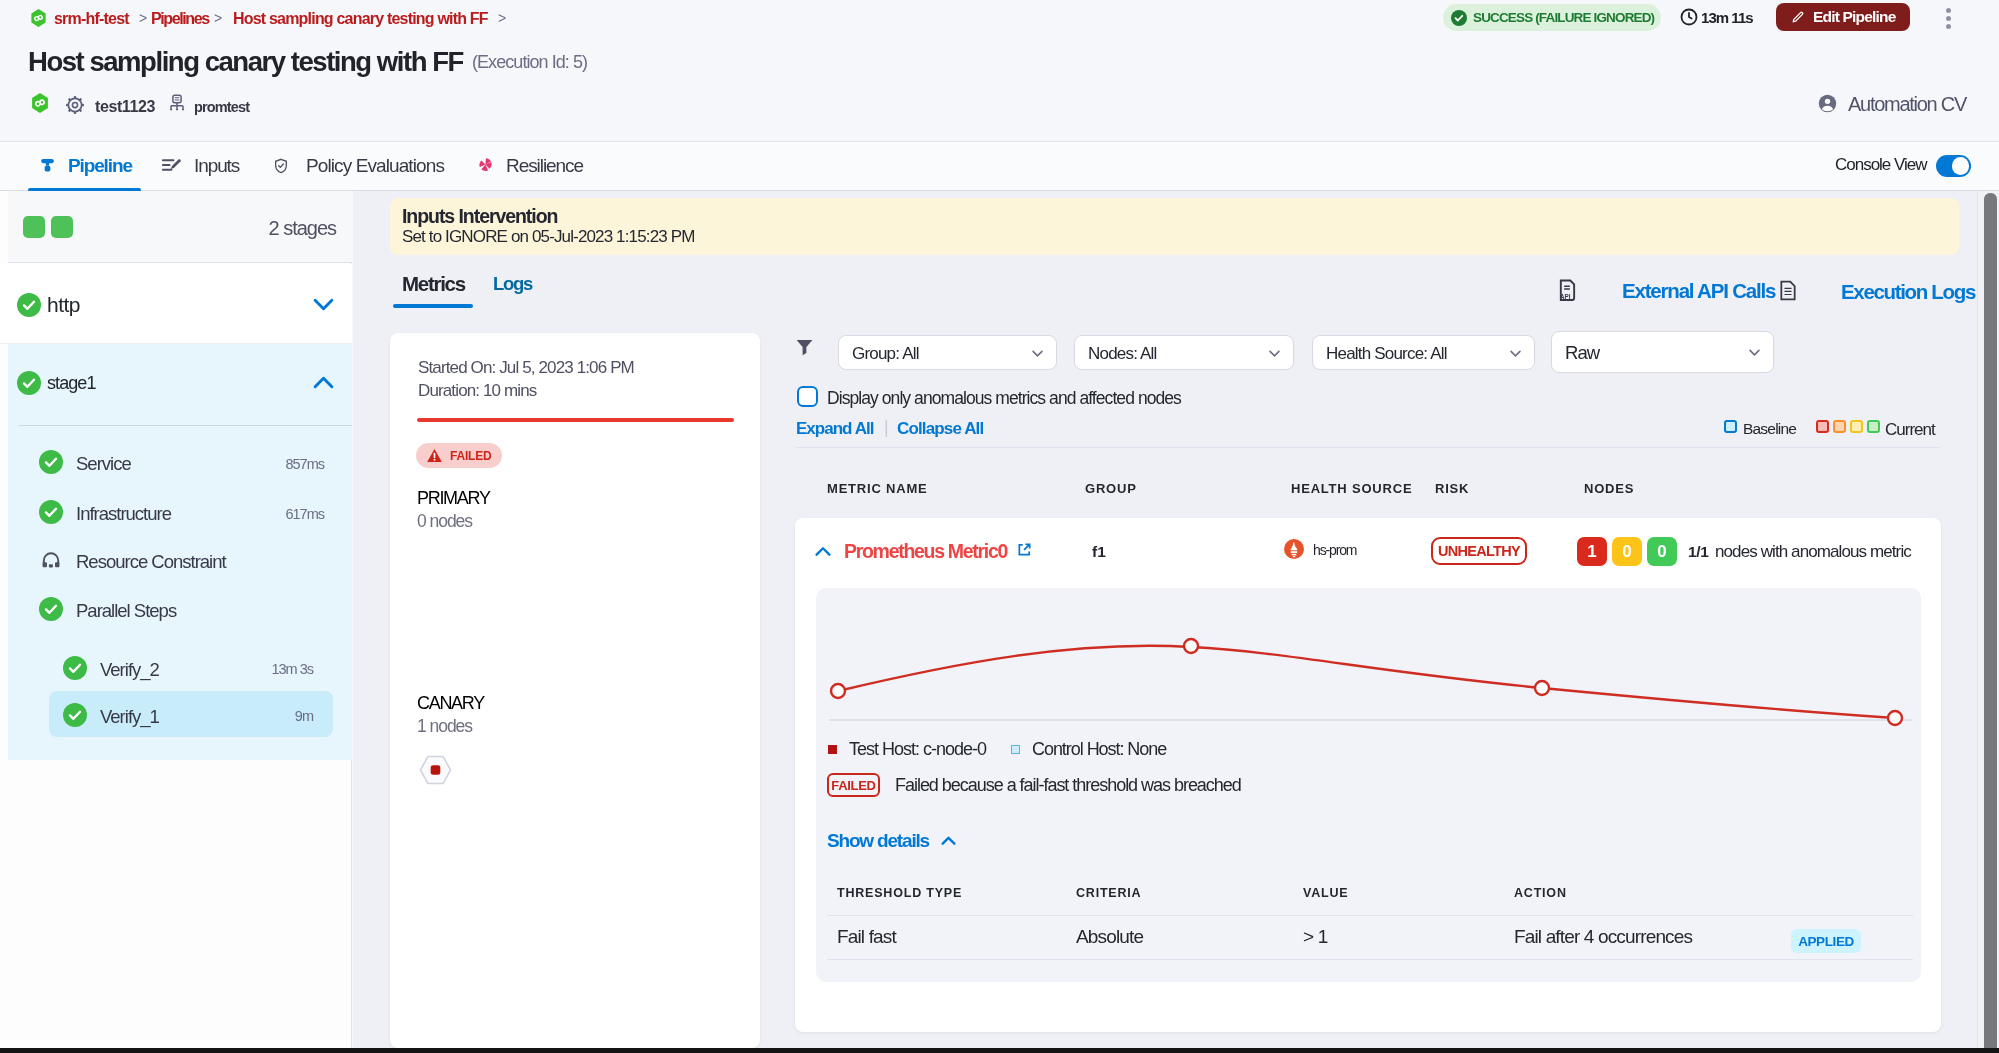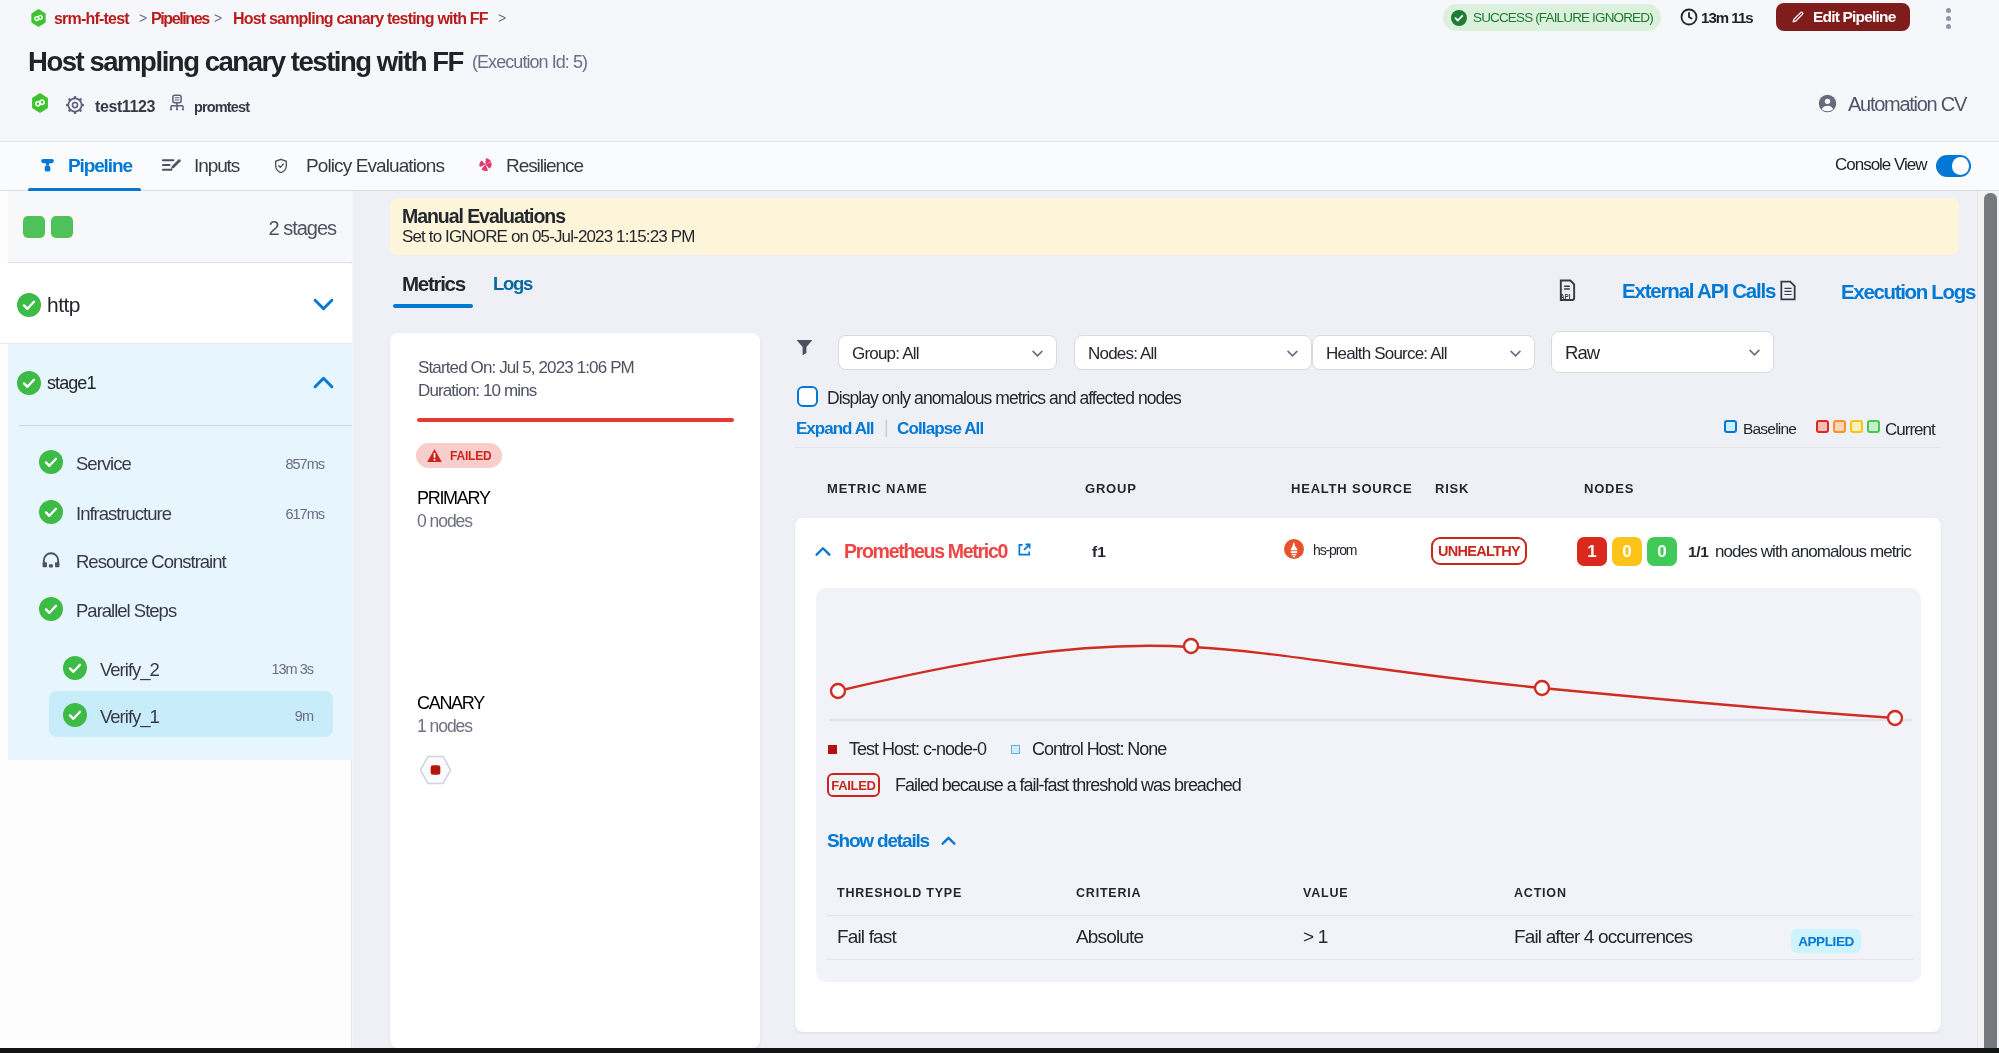--- a/index.html
+++ b/index.html
@@ -10,21 +10,21 @@
 #header { left:0; top:0; width:1999px; height:142px; background:#f6f7fa; border-bottom:1px solid #e0e2ea; }
 #tabbar { left:0; top:142px; width:1999px; height:49px; background:#fafbfd; border-bottom:1px solid #dadce5; }
 #sidebar { left:0; top:191px; width:352px; height:862px; background:#fdfdfe; border-right:1px solid #e3e5ee; }
 #main { left:353px; top:191px; width:1624px; height:862px; background:#eef0f5; }
 .crumb { position:absolute; top:10px; font-size:16px; font-weight:700; color:#b91c1c; letter-spacing:-0.8px; }
 .csep { position:absolute; top:10px; font-size:14px; color:#6b6d85; }
 #title { left:28px; top:46px; font-size:27.5px; font-weight:700; color:#22222a; letter-spacing:-1.46px; }
 #execid { left:472px; top:52px; font-size:18px; color:#6b6d85; letter-spacing:-0.94px; }
 #autocv { left:1848px; top:93px; font-size:20px; color:#51536a; letter-spacing:-1.27px; }
 #pillsuccess { left:1443px; top:4px; width:218px; height:27px; background:#dcf1db; border-radius:14px; }
-#pillsuccess span { color:#1e7b33; font-size:13.5px; font-weight:400; letter-spacing:-0.85px; margin-left:6px; white-space:nowrap; }
+#pillsuccess span { color:#1e7b33; font-size:13.5px; font-weight:700; letter-spacing:-0.85px; margin-left:6px; white-space:nowrap; }
 #duration { left:1701px; top:9px; font-size:15px; font-weight:700; color:#22222a; letter-spacing:-0.96px; }
 #editbtn { left:1776px; top:3px; width:134px; height:28px; background:#7f1d1d; border-radius:8px; color:#fff; font-size:15.5px; font-weight:700; letter-spacing:-0.81px; }
 .kebab { width:5.5px; height:5.5px; border-radius:50%; background:#9093a5; margin:2.6px auto; }
 .tabt { position:absolute; top:155px; font-size:19px; color:#383946; letter-spacing:-1px; }
 #tabline { left:28px; top:188px; width:113px; height:3.5px; background:#0278d5; border-radius:2px; }
 #consoleview { left:1835px; top:155px; font-size:17px; color:#22222a; letter-spacing:-1.01px; }
 #toggle { left:1936px; top:155px; width:35px; height:21.5px; background:#0278d5; border-radius:11px; }
 #toggle::after { content:""; position:absolute; right:2px; top:2px; width:17.5px; height:17.5px; background:#fff; border-radius:50%; }
 #stagesblk { left:8px; top:191px; width:344px; height:72px; background:#f6f8fa; border-bottom:1px solid #e0e2ea; }
 .gsq { width:22px; height:22px; border-radius:5px; background:#4ec158; }
@@ -237,21 +237,21 @@
 <div class="durtxt" style="left:213px;top:661px;width:100px">13m 3s</div>
 <div class="abs" id="v1hl"></div>
 <svg class="abs" style="left:63px;top:703px" width="24" height="24" viewBox="0 0 24 24">
     <circle cx="12" cy="12" r="12" fill="#3eba46"></circle>
     <path d="M7 12.4l3.4 3.4 6.6-7" stroke="#fff" stroke-width="2.4" fill="none" stroke-linecap="round" stroke-linejoin="round"></path>
   </svg>
 <div class="steptxt" style="left:100px;top:706px">Verify_1</div>
 <div class="durtxt" style="left:213px;top:708px;width:100px">9m</div>
 
 <div class="abs" id="banner">
-    <div class="b1">Manual Evaluations</div>
+    <div class="b1">Inputs Intervention</div>
     <div class="b2">Set to IGNORE on 05-Jul-2023 1:15:23 PM</div>
   </div>
 <div class="abs" id="mtab1">Metrics</div>
 <div class="abs" id="mtab2">Logs</div>
 <div class="abs" id="mtabline"></div>
 <svg class="abs" style="left:1557px;top:279px" width="20" height="23" viewBox="0 0 21 24">
     <path d="M4 1.5h10l4 4v14.5a2 2 0 0 1-2 2H4z" fill="none" stroke="#383946" stroke-width="2"></path>
     <path d="M7.5 7.5h6M7.5 10.5h6" stroke="#383946" stroke-width="1.5"></path>
     <text x="3.2" y="20.5" font-size="6.6" font-weight="bold" fill="#383946" font-family="Liberation Sans">API</text>
   </svg>
@@ -286,21 +286,21 @@
 
 <svg class="abs" style="left:795px;top:337px" width="19" height="20" viewBox="0 0 24 24">
     <path d="M2 3h20l-7.6 9v7.5l-4.8 2.8V12z" fill="#4f5162"></path>
   </svg>
 <div class="dd" style="left:838px;top:335px;width:219px">
     <div class="ddt">Group: All</div>
     <svg class="ddchev" width="13" height="8" viewBox="0 0 13 9">
       <path d="M1.5 1.5l5 5 5-5" stroke="#6b6d85" stroke-width="1.8" fill="none" stroke-linecap="round"></path>
     </svg>
   </div>
-<div class="dd" style="left:1074px;top:335px;width:238px">
+<div class="dd" style="left:1074px;top:335px;width:220px">
     <div class="ddt">Nodes: All</div>
     <svg class="ddchev" width="13" height="8" viewBox="0 0 13 9">
       <path d="M1.5 1.5l5 5 5-5" stroke="#6b6d85" stroke-width="1.8" fill="none" stroke-linecap="round"></path>
     </svg>
   </div>
 <div class="dd" style="left:1312px;top:335px;width:223px">
     <div class="ddt">Health Source: All</div>
     <svg class="ddchev" width="13" height="8" viewBox="0 0 13 9">
       <path d="M1.5 1.5l5 5 5-5" stroke="#6b6d85" stroke-width="1.8" fill="none" stroke-linecap="round"></path>
     </svg>

